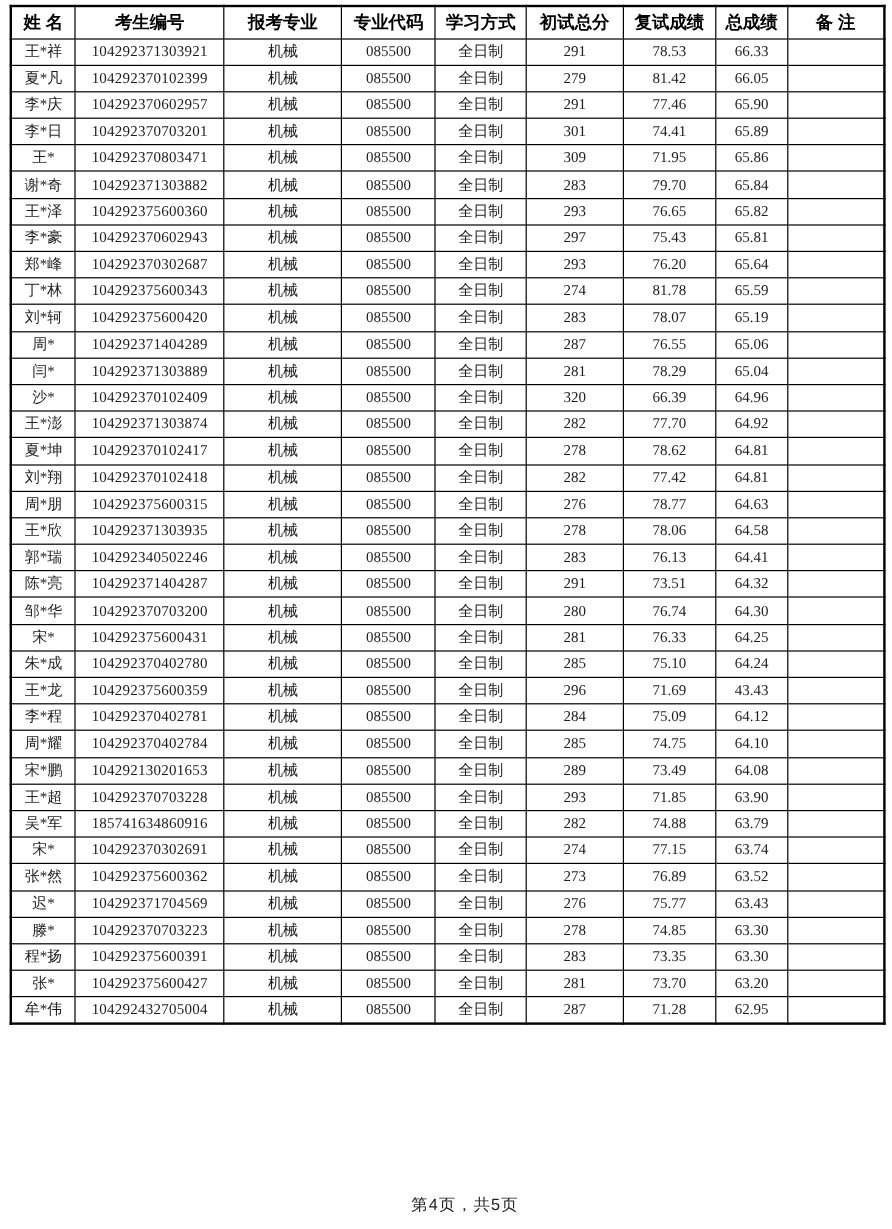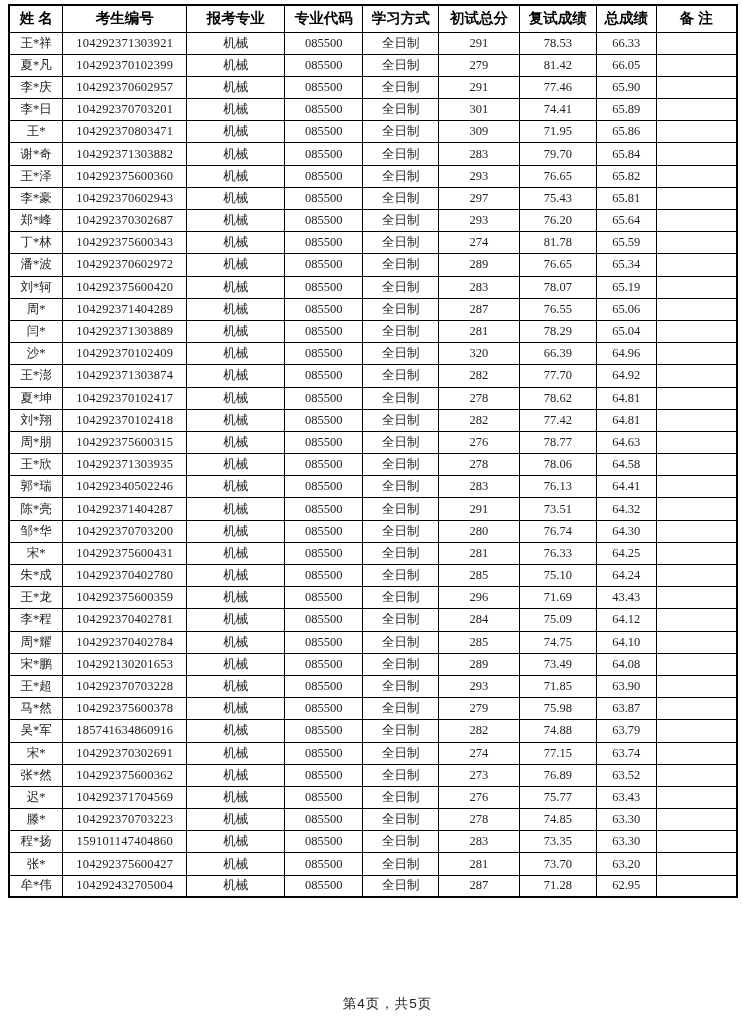--- a/index.html
+++ b/index.html
@@ -203,31 +203,20 @@
           <td class="cell-id">104292375600343</td>
           <td>机械</td>
           <td>085500</td>
           <td>全日制</td>
           <td>274</td>
           <td>81.78</td>
           <td>65.59</td>
           <td></td>
         </tr>
         <tr>
-          <td>潘*波</td>
-          <td class="cell-id">104292370602972</td>
-          <td>机械</td>
-          <td>085500</td>
-          <td>全日制</td>
-          <td>289</td>
-          <td>76.65</td>
-          <td>65.34</td>
-          <td></td>
-        </tr>
-        <tr>
           <td>刘*轲</td>
           <td class="cell-id">104292375600420</td>
           <td>机械</td>
           <td>085500</td>
           <td>全日制</td>
           <td>283</td>
           <td>78.07</td>
           <td>65.19</td>
           <td></td>
         </tr>
@@ -423,31 +412,20 @@
           <td class="cell-id">104292370703228</td>
           <td>机械</td>
           <td>085500</td>
           <td>全日制</td>
           <td>293</td>
           <td>71.85</td>
           <td>63.90</td>
           <td></td>
         </tr>
         <tr>
-          <td>马*然</td>
-          <td class="cell-id">104292375600378</td>
-          <td>机械</td>
-          <td>085500</td>
-          <td>全日制</td>
-          <td>279</td>
-          <td>75.98</td>
-          <td>63.87</td>
-          <td></td>
-        </tr>
-        <tr>
           <td>吴*军</td>
           <td class="cell-id">185741634860916</td>
           <td>机械</td>
           <td>085500</td>
           <td>全日制</td>
           <td>282</td>
           <td>74.88</td>
           <td>63.79</td>
           <td></td>
         </tr>
@@ -490,21 +468,21 @@
           <td>机械</td>
           <td>085500</td>
           <td>全日制</td>
           <td>278</td>
           <td>74.85</td>
           <td>63.30</td>
           <td></td>
         </tr>
         <tr>
           <td>程*扬</td>
-          <td class="cell-id">159101147404860</td>
+          <td class="cell-id">104292375600391</td>
           <td>机械</td>
           <td>085500</td>
           <td>全日制</td>
           <td>283</td>
           <td>73.35</td>
           <td>63.30</td>
           <td></td>
         </tr>
         <tr>
           <td>张*</td>

